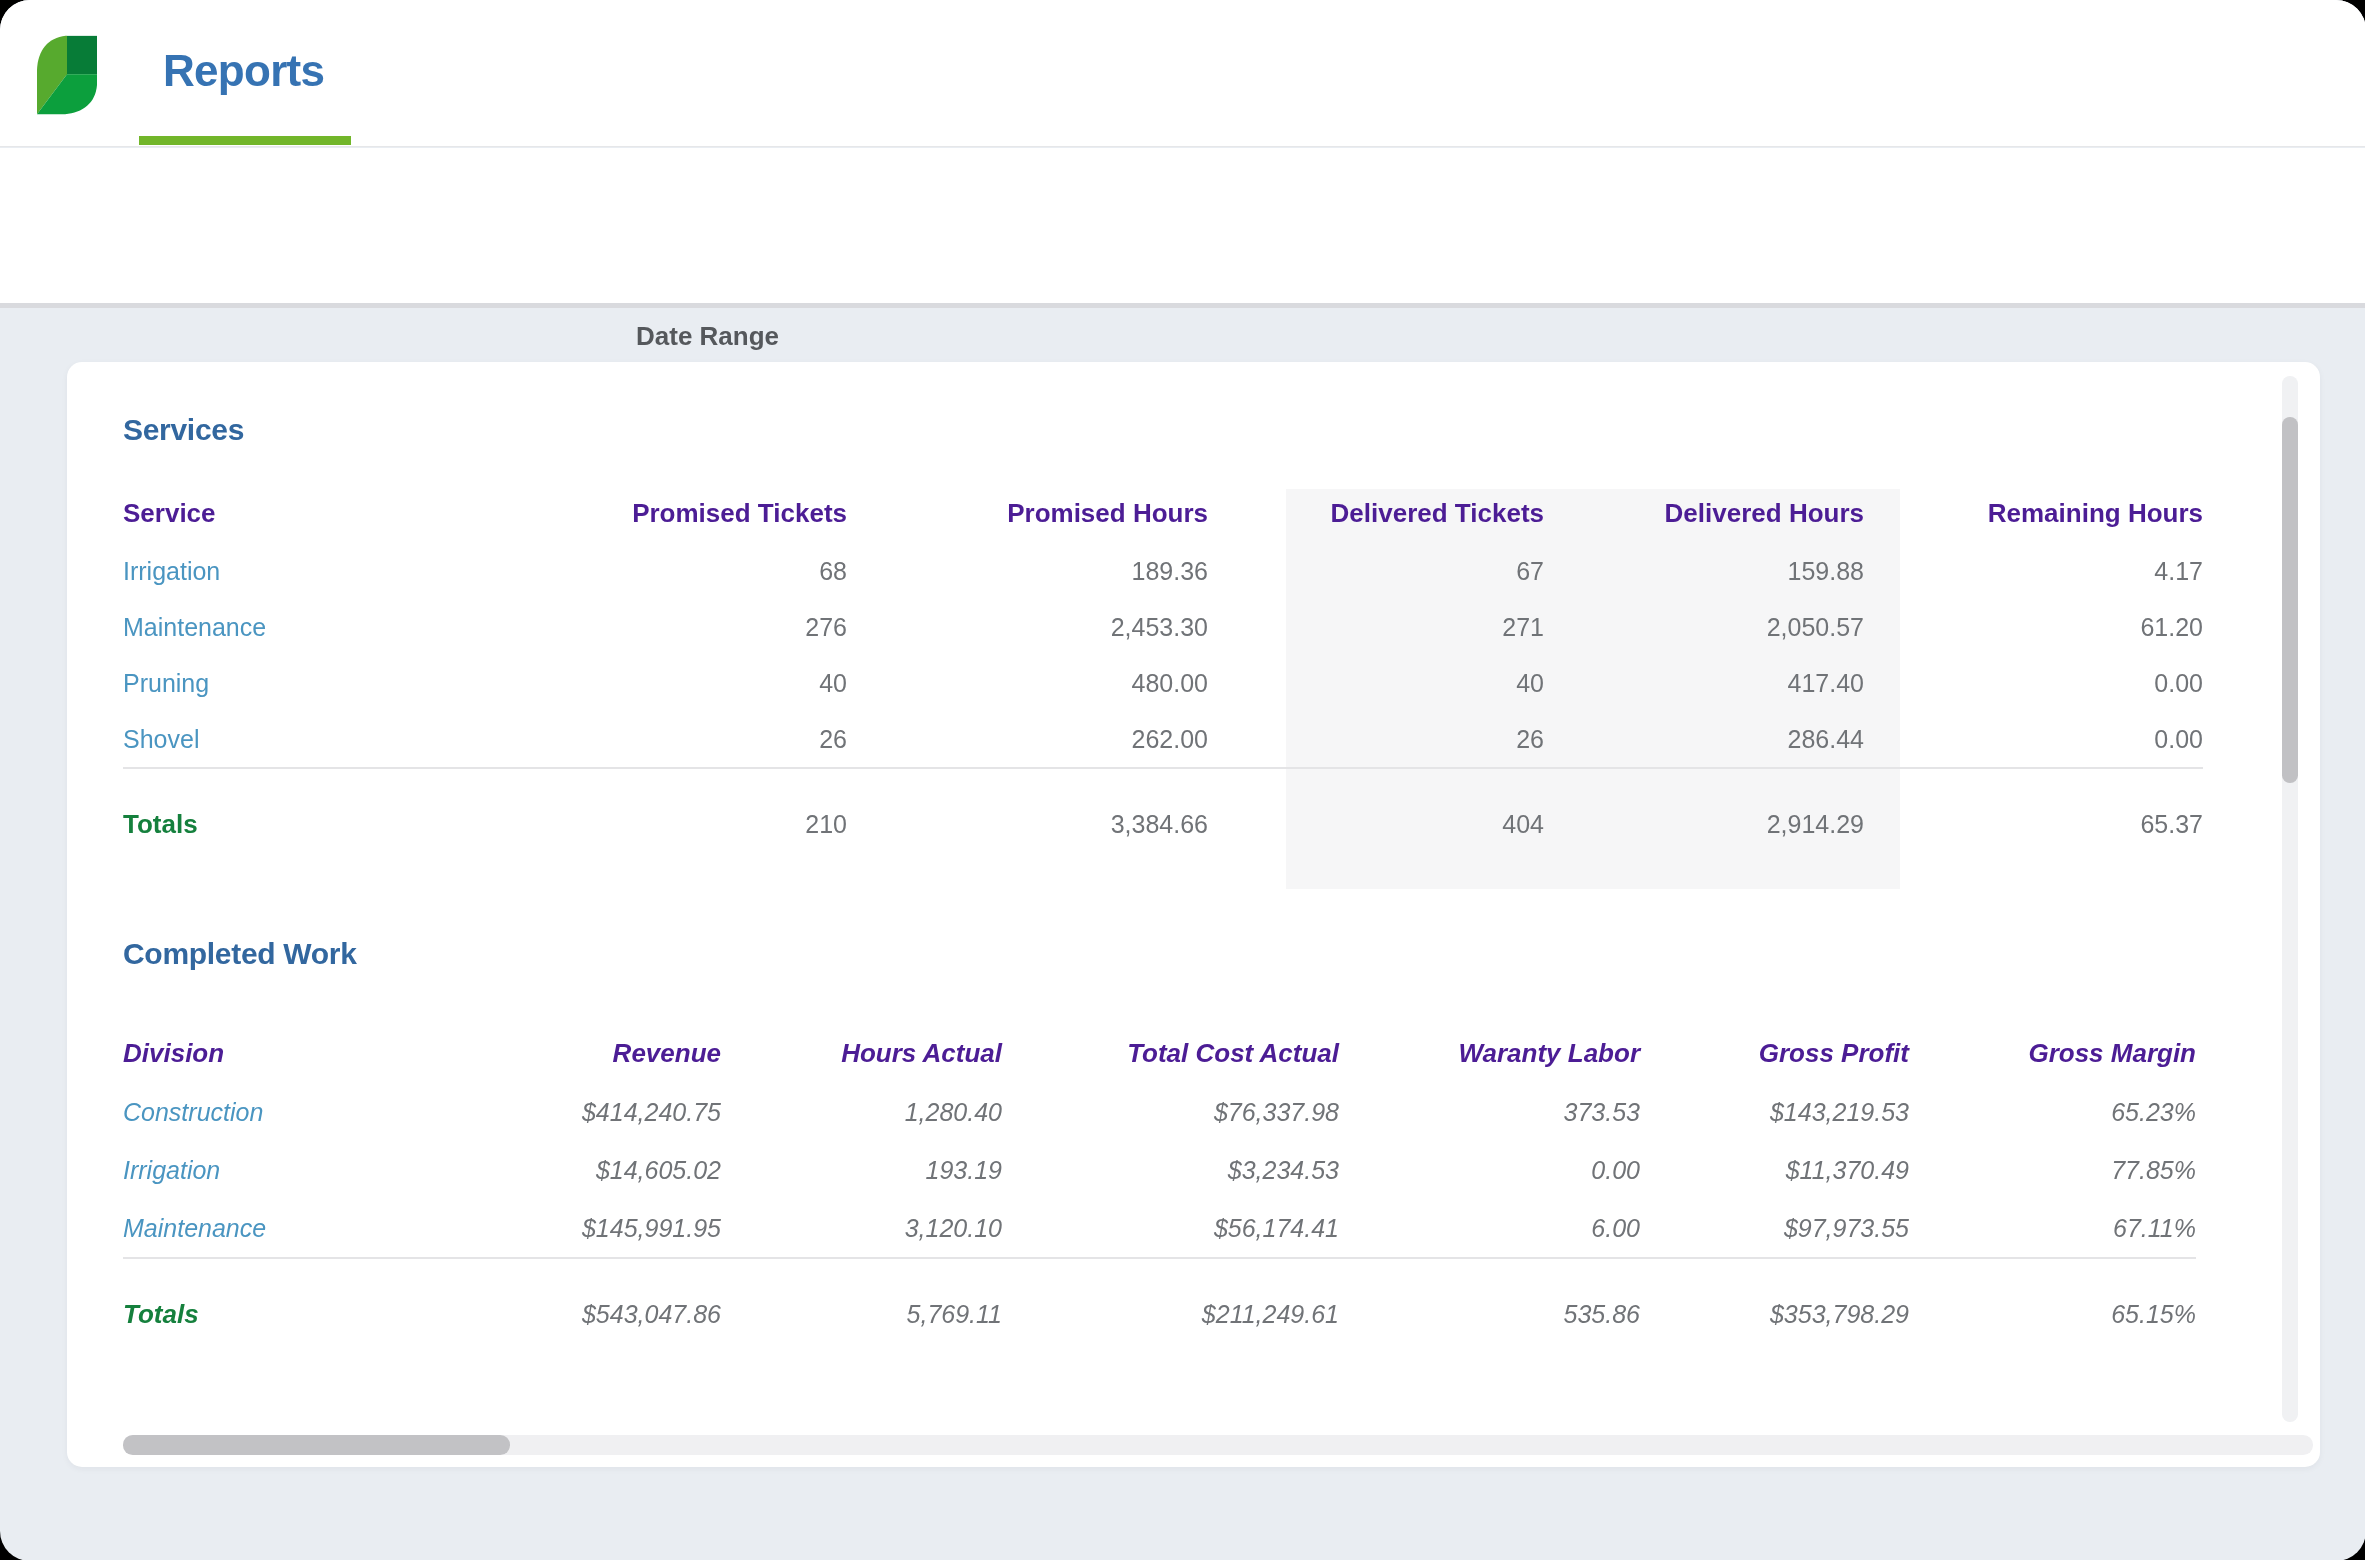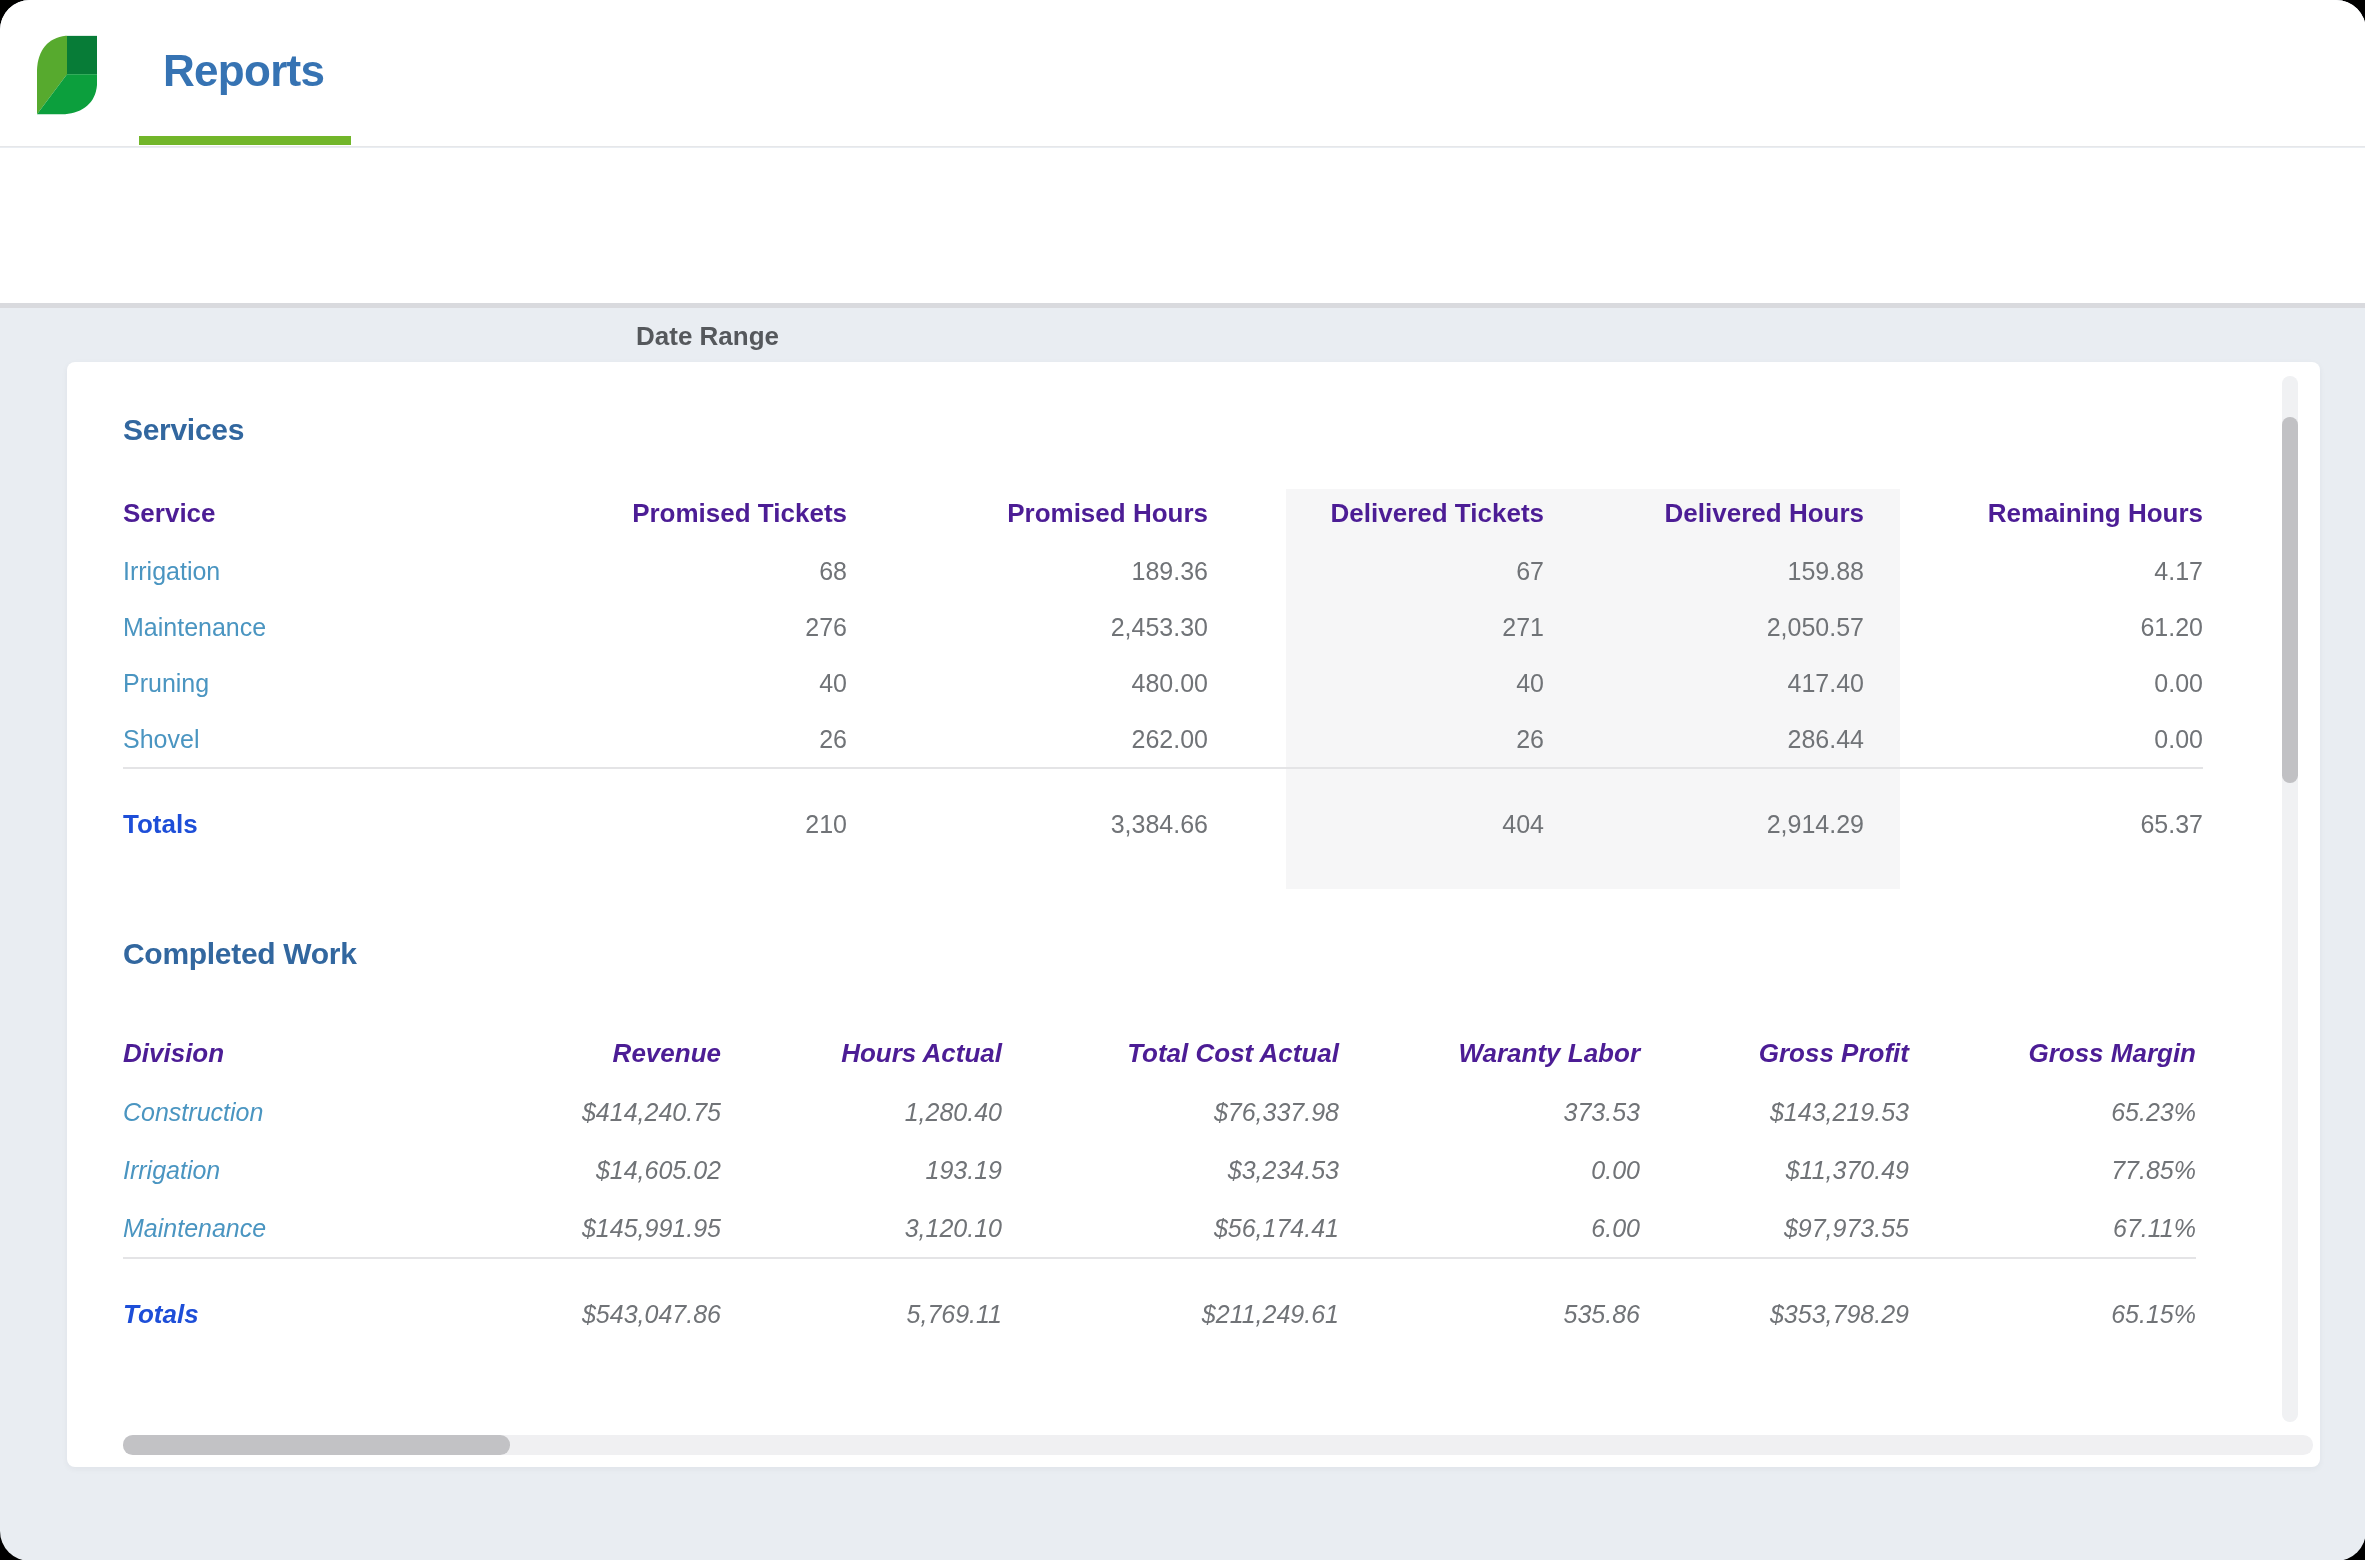--- a/index.html
+++ b/index.html
@@ -15,34 +15,34 @@
   
   .filterbar{position:absolute;left:0;top:148px;width:100%;height:155px;background:#fff;border-bottom:5.9px solid #d9dade;}
   .report-name{position:absolute;left:123px;top:216px;font-size:39px;color:#626468;}
   .dr-label{position:absolute;left:636px;top:173px;font-size:26px;font-weight:bold;color:#55585c;text-align:right;}
   .inputbox{position:absolute;top:223px;height:54px;background:#fff;border:2px solid #d4d5d8;box-shadow:inset 0 2.6px 0 #eceded, 0 2px 0 rgba(0,0,0,0.05);box-sizing:border-box;display:flex;align-items:center;}
   .inputbox.sel{left:635px;width:489px;}
   .inputbox.date{left:1174px;width:440px;}
   .inputbox .txt{font-size:25px;color:#75777b;padding-left:17px;white-space:nowrap;}
   .chev{position:absolute;right:22px;top:15.7px;width:26px;height:18.3px;}
   .calicon{position:absolute;right:26px;top:7.8px;width:33px;height:35px;}
-  .card{position:absolute;left:67px;top:362px;width:2253px;height:1105px;background:#fff;border-radius:8px;box-shadow:0 2px 6.5px rgba(30,40,60,0.05);}
+  .card{position:absolute;left:67px;top:362px;width:2253px;height:1105px;background:#fff;border-radius:15px;box-shadow:0 2px 6.5px rgba(30,40,60,0.05);}
   .section-h{position:absolute;left:56px;font-size:30px;font-weight:bold;color:#32679f;letter-spacing:-0.3px;}
   .hl-band{position:absolute;left:1219px;top:127px;width:614px;height:400px;background:#f6f6f7;}
 
   table.tbl{position:absolute;left:56px;border-collapse:collapse;table-layout:fixed;background:transparent;}
   .tbl th{font-size:26px;font-weight:bold;color:#4c1d95;text-align:right;height:59px;vertical-align:middle;padding:0;white-space:nowrap;}
   .tbl th:first-child{text-align:left;}
   .tbl td{font-size:25px;color:#707377;text-align:right;vertical-align:middle;padding:0;white-space:nowrap;}
   .tbl tr.r td{height:56px;}
   .tbl2 tr.r td{height:58px;}
   .tbl td.lnk{text-align:left;color:#4a95c1;cursor:pointer;}
   .tbl tr.rule td{height:26px;border-top:2px solid #e4e4e6;}
   .tbl tr.tot td{height:59px;}
-  .tbl tr.tot td.tlbl{text-align:left;font-size:26px;font-weight:bold;color:#1d4ed8;}
+  .tbl tr.tot td.tlbl{text-align:left;font-size:26px;font-weight:bold;color:#15803d;}
 
   
   .vtrack{position:absolute;left:2215px;top:13.7px;width:15.7px;height:1046px;background:#f0f1f3;border-radius:7.8px;}
   .vthumb{position:absolute;left:0;top:41px;width:15.7px;height:366px;background:#c1c1c4;border-radius:7.8px;}
   .htrack{position:absolute;left:56px;top:1073px;width:2190px;height:19.6px;background:#f0f0f2;border-radius:9.8px;}
   .hthumb{position:absolute;left:0;top:0;width:387px;height:19.6px;background:#c2c2c5;border-radius:9.8px;}
 </style>
 </head>
 <body>
 

